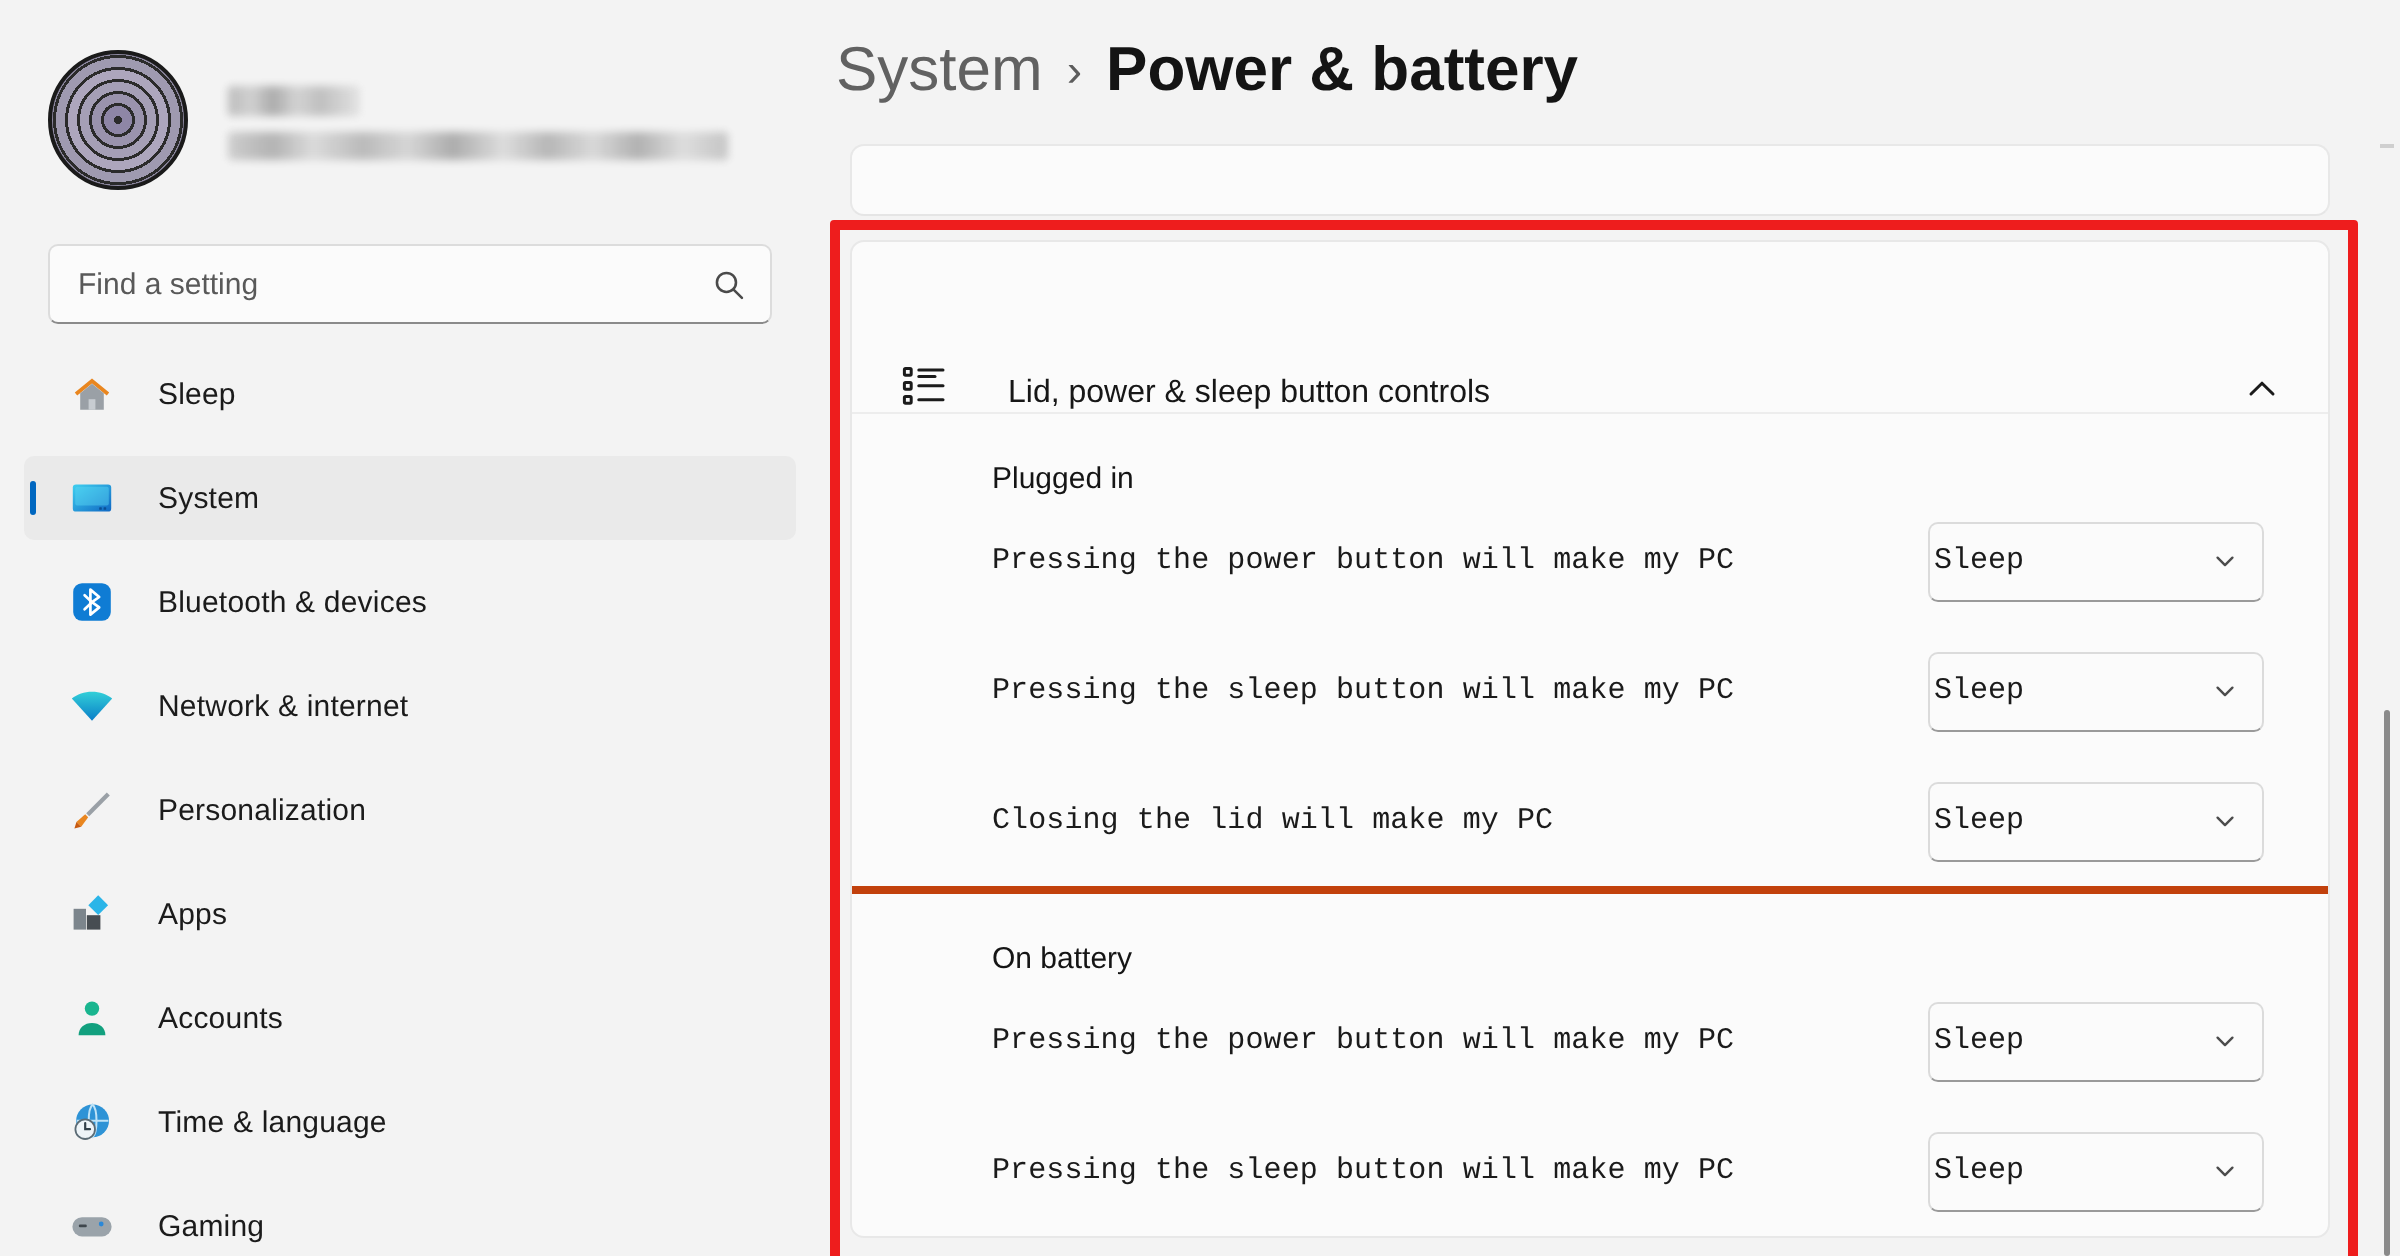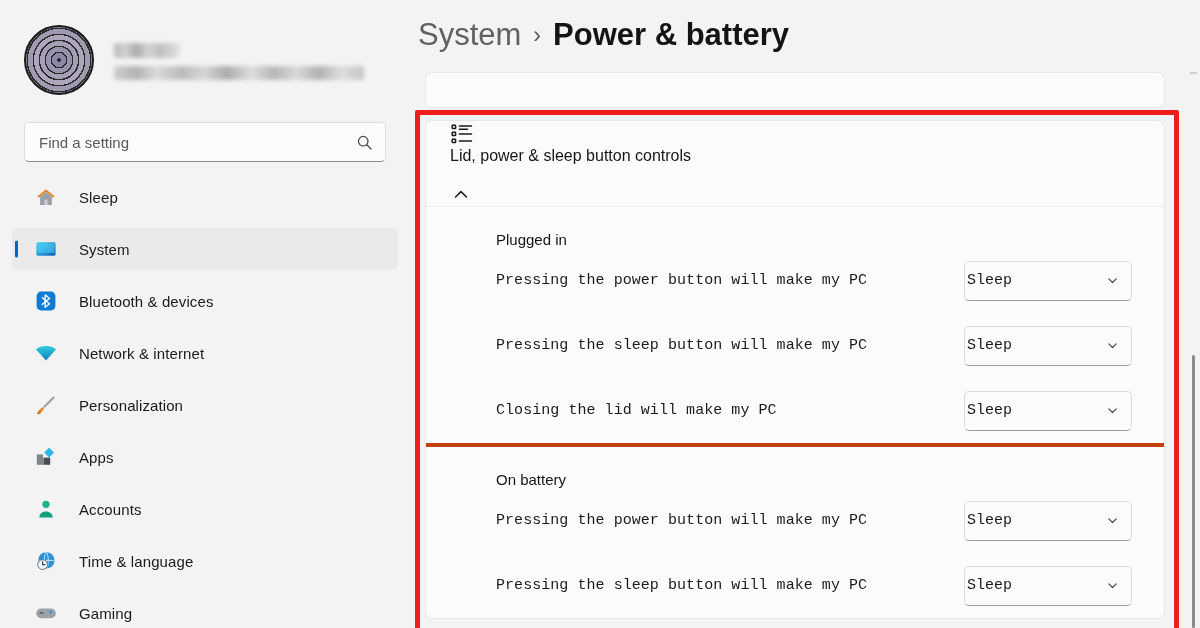--- a/index.html
+++ b/index.html
@@ -166,25 +166,24 @@
     border: 1px solid #e8e8e8;
     border-radius: 7px;
     margin: 0 35px 0 15px;
   }
   .card.partial { height: 36px; border-bottom: 1px solid #e5e5e5; }
 
   .card.main { margin-top: 12px; border-radius: 7px; overflow: hidden; }
 
   .card-header {
     display: flex;
-    align-items: flex-start;
+    align-items: flex-end;
     height: 86px;
     padding: 0 22px 0 24px;
     border-bottom: 1px solid #ededed;
-    flex-direction: column;
   }
   .header-icon {
     width: 26px; height: 26px;
     flex: 0 0 26px;
     margin-right: 28px;
     color: #1b1b1b;
   }
   .header-text { flex: 1; display: flex; flex-direction: column; gap: 4px; }
   .header-title { font-size: 16px; color: #171717; }
   .header-sub { font-size: 13px; color: #5e5e5e; }

